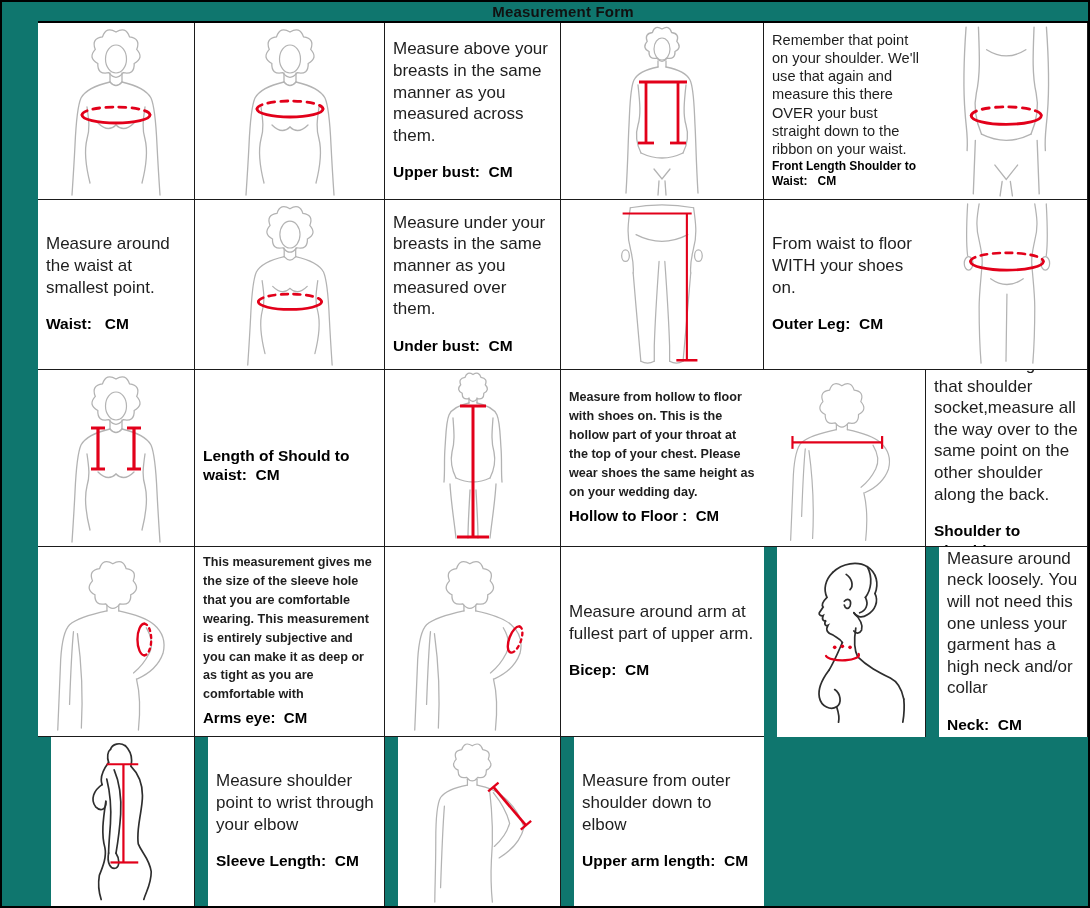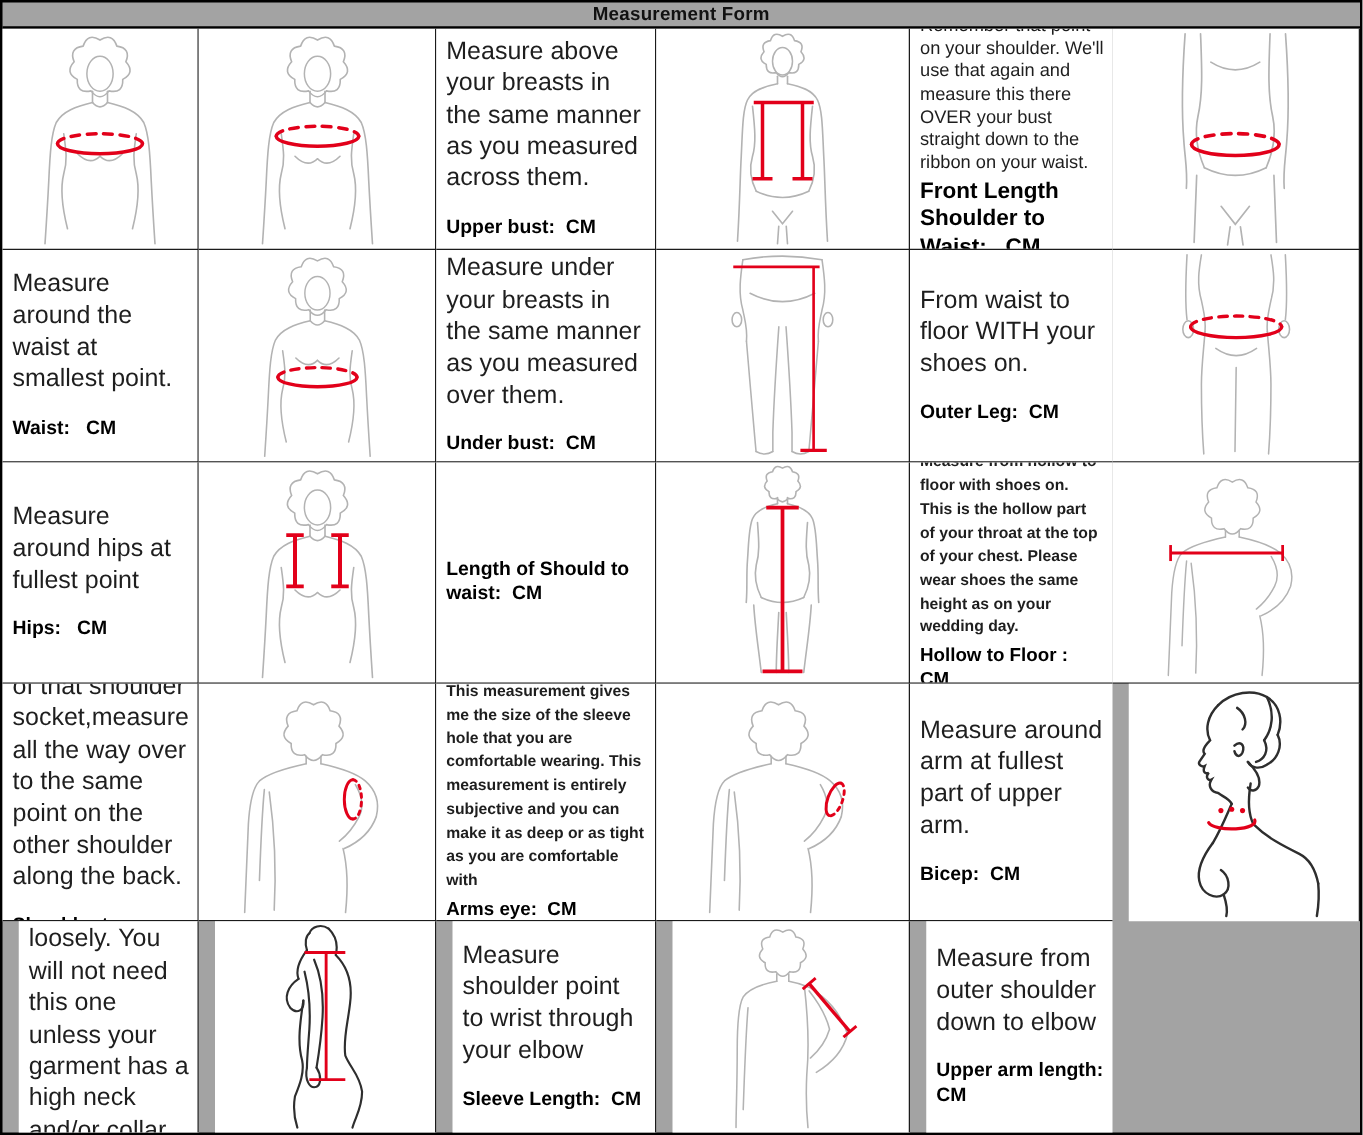--- a/index.html
+++ b/index.html
@@ -3,44 +3,45 @@
 <meta charset="utf-8">
 <style>
   html,body{margin:0;padding:0;background:#fff;}
   body{font-family:"Liberation Sans",sans-serif;color:#111;}
   .sheet{
     width:1090px;height:908px;box-sizing:border-box;
     border:2px solid #000;
     display:grid;
     grid-template-columns:157px 190px 176px 203px 162px auto;
     grid-template-rows:21px 177px 170px 177px 190px auto;
-    background:#a3a3a3;
+    background:#0f766e;
+    padding-left:36px;
   }
   .title{
     grid-column:1/-1;
     border-bottom:2px solid #000;
     display:flex;align-items:center;justify-content:center;
     font-weight:bold;font-size:15px;letter-spacing:.2px;
     box-sizing:border-box;
   }
   .cell{
     box-sizing:border-box;
     border-right:1.5px solid #1b1b1b;
     border-bottom:1.5px solid #1b1b1b;
     overflow:hidden;background:#fff;
   }
   .cell.c6{border-right:none;}
   .cell.r5{border-bottom:none;margin-left:13px;}
   .figure{display:flex;align-items:center;justify-content:center;padding:2px;}
   .figure svg{max-width:100%;max-height:100%;display:block;}
   .text{display:flex;flex-direction:column;justify-content:center;padding:4px 7px 6px 8px;}
-  .desc{font-size:20px;line-height:1.27;color:#1e1e1e;}
+  .desc{font-size:17px;line-height:1.27;color:#1e1e1e;}
   .label{font-weight:bold;font-size:15.5px;color:#000;margin-top:16px;white-space:pre-wrap;line-height:1.25;}
   .tight .desc{font-size:14.6px;line-height:1.25;}
-  .tight .label{margin-top:1px;font-size:18px;}
+  .tight .label{margin-top:1px;font-size:12px;}
   .small-bold .desc{font-size:12.6px;font-weight:bold;line-height:1.5;}
   .small-bold .label{margin-top:5px;font-size:15px;}
 </style>
 </head>
 <body>
 
 <div class="sheet">
   <div class="title">Measurement Form</div>
 
   <div class="cell figure">
@@ -182,24 +183,20 @@
         <ellipse cx="35" cy="64" rx="4.5" ry="7" fill="none" stroke="#b3b3b3" stroke-width="1.3"></ellipse>
         <ellipse cx="115" cy="64" rx="4.5" ry="7" fill="none" stroke="#b3b3b3" stroke-width="1.3"></ellipse>
         <path d="M49,66 C48,80 46,95 46,110 C46,135 47,155 48,168" fill="none" stroke="#b3b3b3" stroke-width="1.3" stroke-linecap="round"></path>
         <path d="M101,66 C102,80 104,95 104,110 C104,135 103,155 102,168" fill="none" stroke="#b3b3b3" stroke-width="1.3" stroke-linecap="round"></path>
         <path d="M58,80 Q75,92 92,80" fill="none" stroke="#b3b3b3" stroke-width="1.3" stroke-linecap="round"></path>
         <path d="M75,96 L74,166" fill="none" stroke="#b3b3b3" stroke-width="1.3" stroke-linecap="round"></path>
         <path d="M37,62 A38,9 0 0 0 113,62" fill="none" stroke="#e2001a" stroke-width="2.8" stroke-linecap="round"></path>
         <path d="M37,62 A38,9 0 0 1 113,62" fill="none" stroke="#e2001a" stroke-width="2.8" stroke-linecap="round" stroke-dasharray="7 6"></path>
       </svg>
     </div>
-  <div class="cell text">
-    <div class="desc">Measure around hips at fullest point</div>
-    <div class="label">Hips:   CM</div>
-  </div>
   <div class="cell figure">
       <svg viewBox="0 0 150 172" xmlns="http://www.w3.org/2000/svg">
         <path d="M75.0,7.0 Q84.9,0.8 88.5,11.9 Q100.1,13.5 95.7,24.4 Q103.5,33.0 93.2,38.5 Q93.6,50.2 82.2,47.7 Q75.0,57.0 67.8,47.7 Q56.4,50.2 56.8,38.5 Q46.5,33.0 54.3,24.4 Q49.9,13.5 61.5,11.9 Q65.1,0.8 75.0,7.0 Z" fill="none" stroke="#b3b3b3" stroke-width="1.3" stroke-linecap="round"></path>
         <ellipse cx="75" cy="34" rx="10.5" ry="14" fill="#fff" stroke="#b3b3b3" stroke-width="1.2"></ellipse>
         <path d="M69,48 L69,57" fill="none" stroke="#b3b3b3" stroke-width="1.3" stroke-linecap="round"></path>
         <path d="M81,48 L81,57" fill="none" stroke="#b3b3b3" stroke-width="1.3" stroke-linecap="round"></path>
         <path d="M69,57 C56,60 45,64 40,73 C36,82 35,98 34,120 C33,140 32,155 31,170" fill="none" stroke="#b3b3b3" stroke-width="1.3" stroke-linecap="round"></path>
         <path d="M81,57 C94,60 105,64 110,73 C114,82 115,98 116,120 C117,140 118,155 119,170" fill="none" stroke="#b3b3b3" stroke-width="1.3" stroke-linecap="round"></path>
         <path d="M46,82 C48,96 49,104 46,114 C43,126 45,142 49,158" fill="none" stroke="#b3b3b3" stroke-width="1.3" stroke-linecap="round"></path>
         <path d="M104,82 C102,96 101,104 104,114 C107,126 105,142 101,158" fill="none" stroke="#b3b3b3" stroke-width="1.3" stroke-linecap="round"></path>

